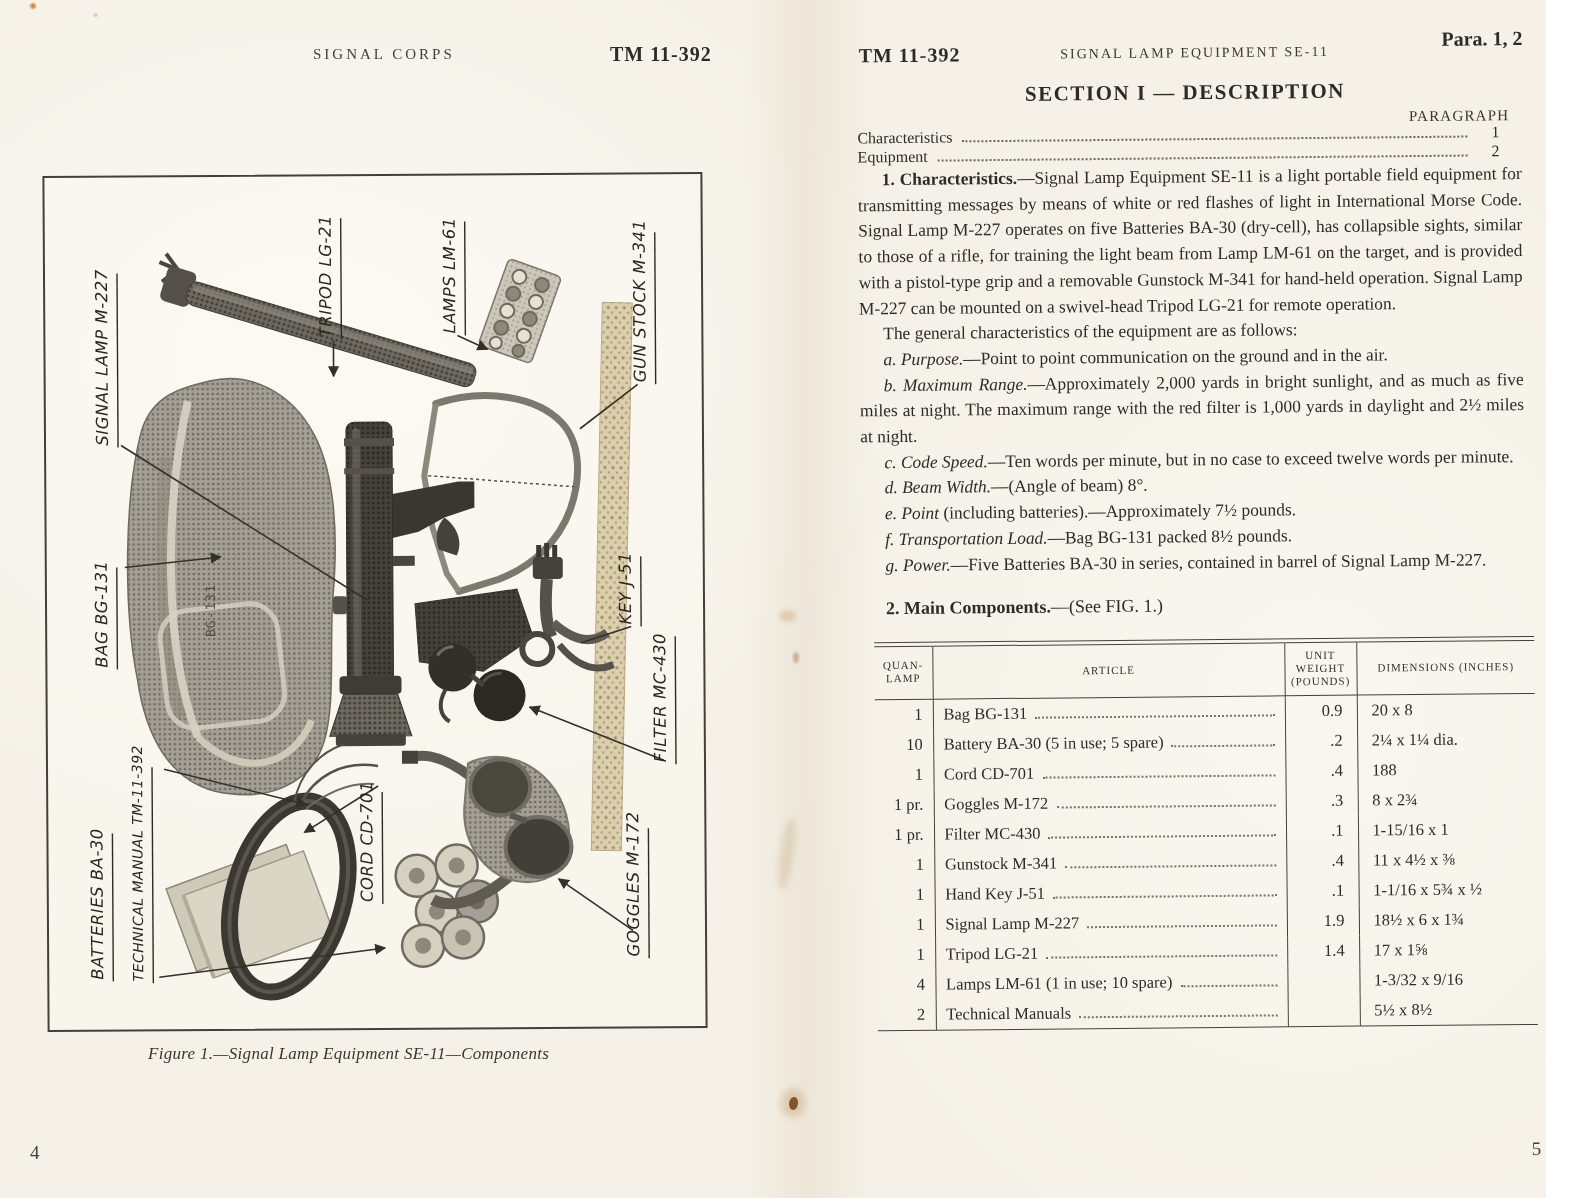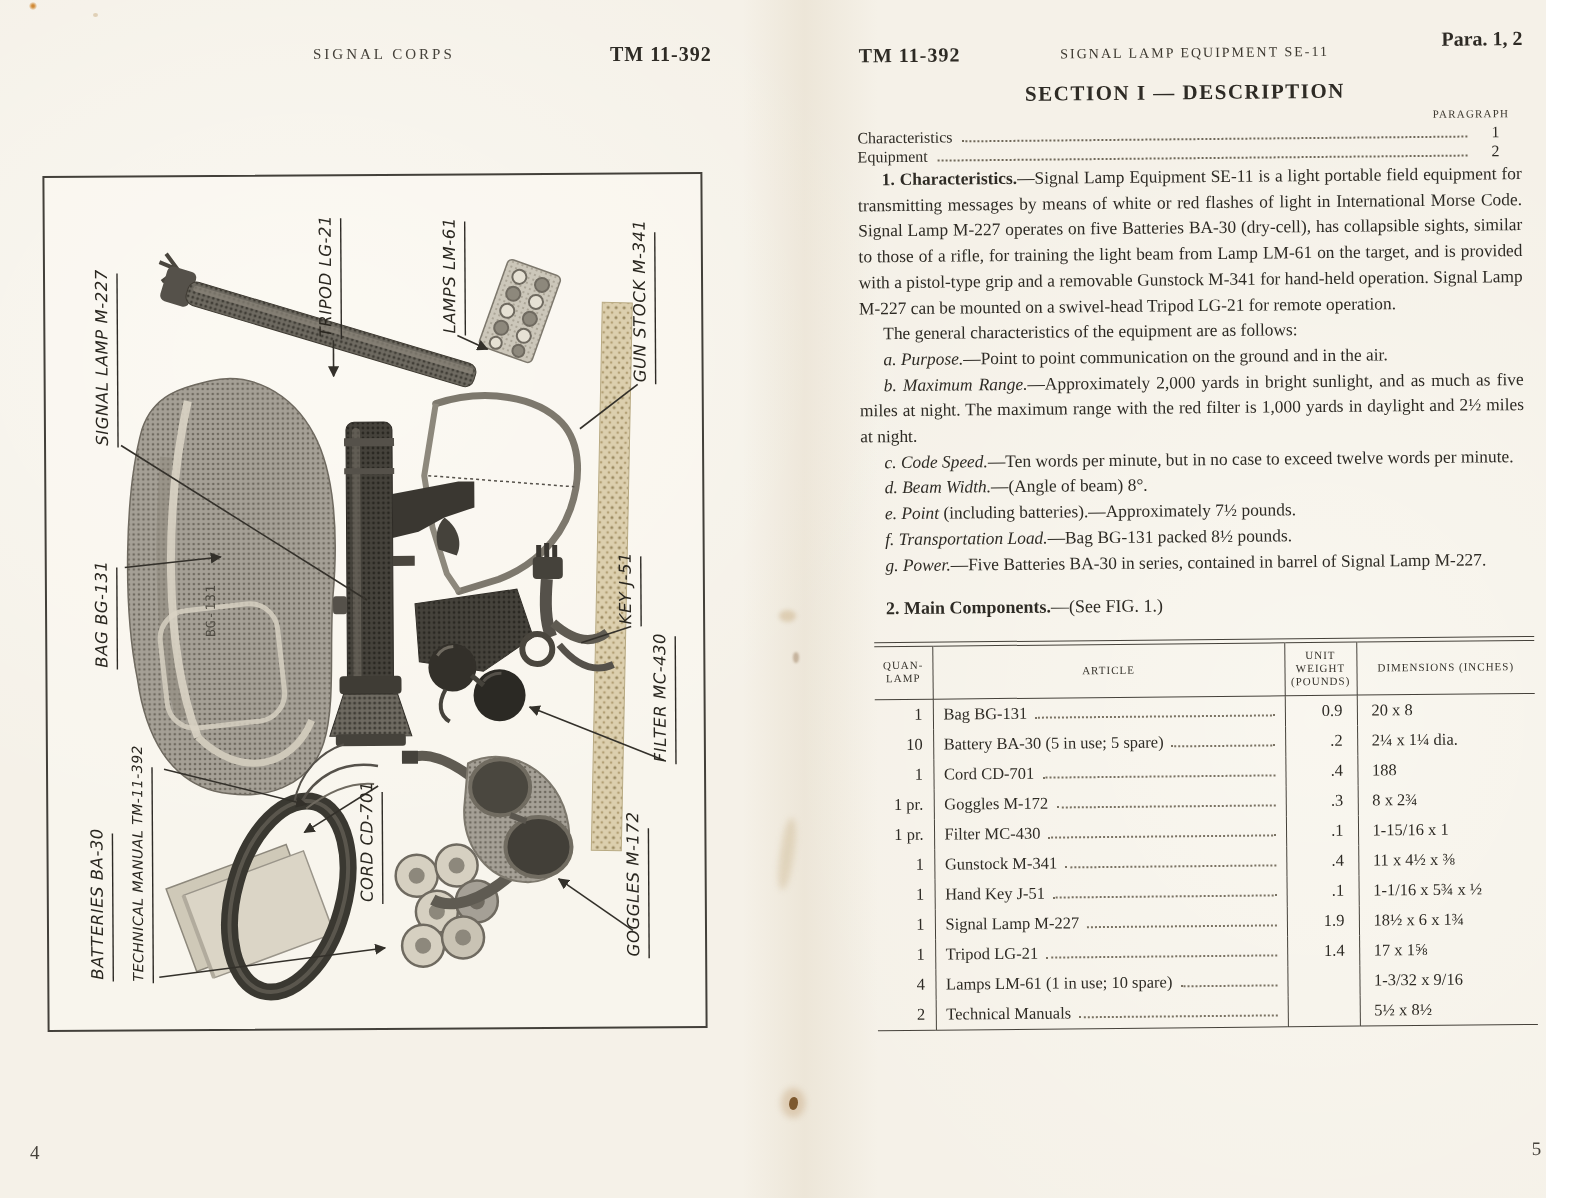--- a/index.html
+++ b/index.html
@@ -40,21 +40,21 @@
 
   
   .right-page{position:absolute;left:860px;top:0;width:680px;height:1198px;
       transform:rotate(-0.55deg);transform-origin:40px 620px;}
   .rp-head-left{position:absolute;left:4px;top:44px;font-size:20px;font-weight:bold;letter-spacing:1px;}
   .rp-head-center{position:absolute;left:168px;top:48px;width:344px;text-align:center;
       font-size:14px;letter-spacing:2px;color:#3c382f;}
   .rp-head-right{position:absolute;right:12px;top:33px;font-size:20px;font-weight:bold;margin-left:16px;}
   .section-title{position:absolute;left:0;top:83px;width:660px;text-align:center;
       font-size:21px;font-weight:bold;letter-spacing:1.5px;}
-  .paragraph-col{position:absolute;top:113px;right:26px;font-size:11px;letter-spacing:1.2px;color:#3c382f;}
+  .paragraph-col{position:absolute;top:113px;right:26px;font-size:15px;letter-spacing:1.2px;color:#3c382f;}
   .toc{position:absolute;left:2px;top:129px;width:642px;}
   .toc-row{display:flex;align-items:baseline;height:19px;font-size:16px;}
   .toc-leader{flex:1;border-bottom:2px dotted #6f6859;margin:0 6px 4px 10px;height:2px;}
   .toc-num{width:26px;text-align:right;}
   .bodytext{position:absolute;left:2px;top:167px;width:664px;
       font-size:17.4px;line-height:25.7px;text-align:justify;}
   .bodytext p{margin:0;text-indent:24px;}
   .bd{font-weight:bold;}
   .it{font-style:italic;}
   .h2{margin-top:18px !important;font-size:18px;}
@@ -270,20 +270,21 @@
       <text class="flabel" x="60" y="490" transform="rotate(-90 60 490)">BAG BG-131</text>
       <text class="flabel" x="584" y="450" transform="rotate(-90 584 450)">KEY J-51</text>
       <text class="flabel" x="618" y="588" transform="rotate(-90 618 588)">FILTER MC-430</text>
       <text class="flabel" x="324" y="726" transform="rotate(-90 324 726)">CORD CD-701</text>
       <text class="flabel" x="54" y="802" transform="rotate(-90 54 802)">BATTERIES BA-30</text>
       <text class="flabel flabel-sm" x="94" y="804" transform="rotate(-90 94 804)">TECHNICAL MANUAL TM-11-392</text>
       <text class="flabel" x="590" y="782" transform="rotate(-90 590 782)">GOGGLES M-172</text>
     </svg>
   </div>
 
+  <div class="fig-caption">Figure 1.—Signal Lamp Equipment SE-11—Components</div>
   <div class="pn4">4</div>
 
   <div class="right-page">
     <div class="rp-head-left">TM 11-392</div>
     <div class="rp-head-center">SIGNAL LAMP EQUIPMENT SE-11</div>
     <div class="rp-head-right">Para. 1, 2</div>
 
     <div class="section-title">SECTION I — DESCRIPTION</div>
     <div class="paragraph-col">PARAGRAPH</div>
 

